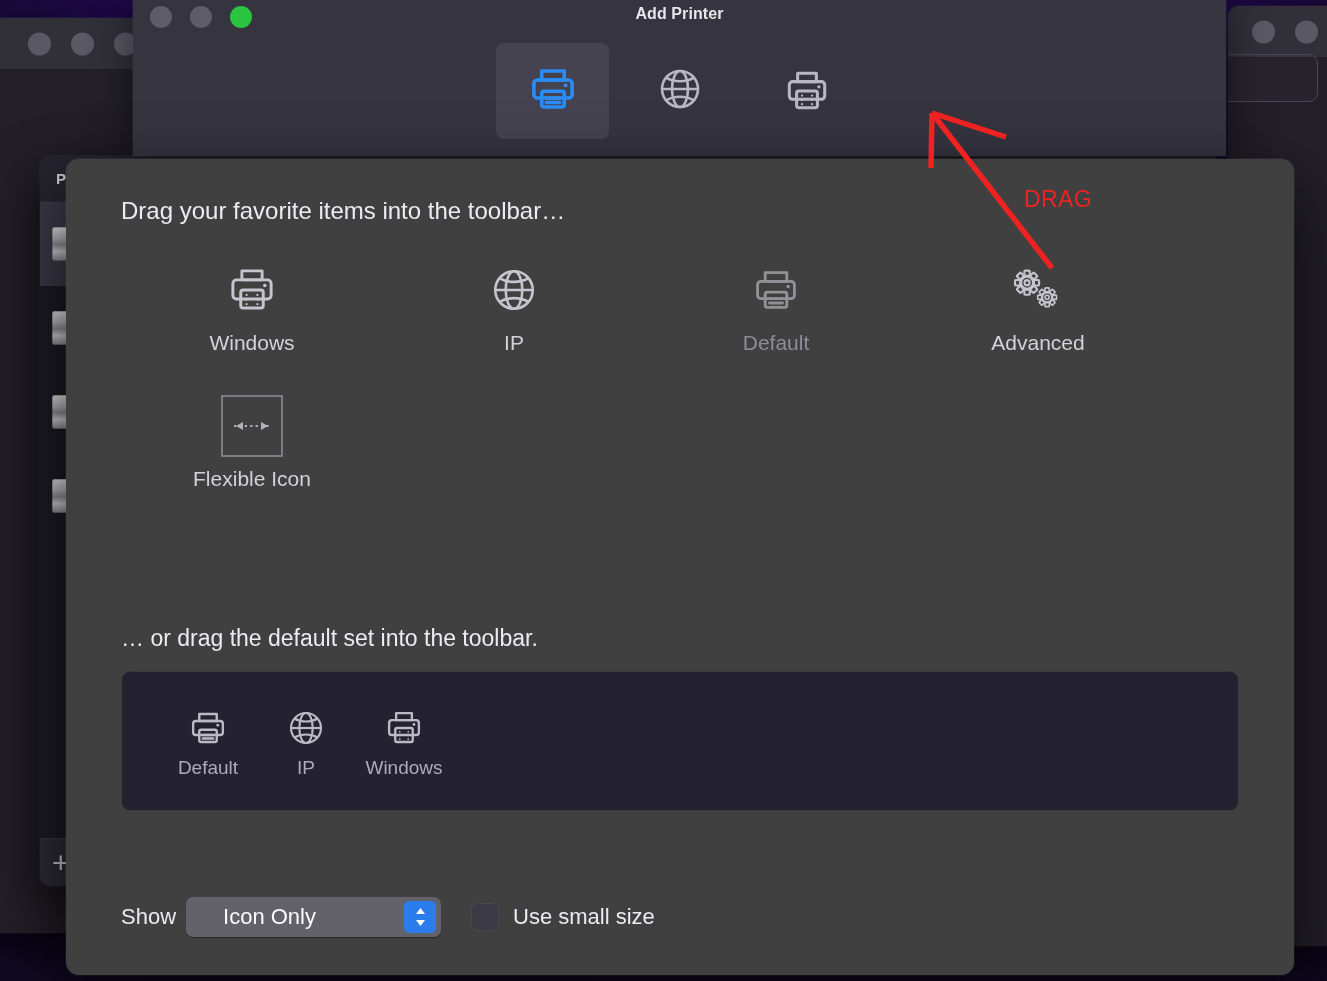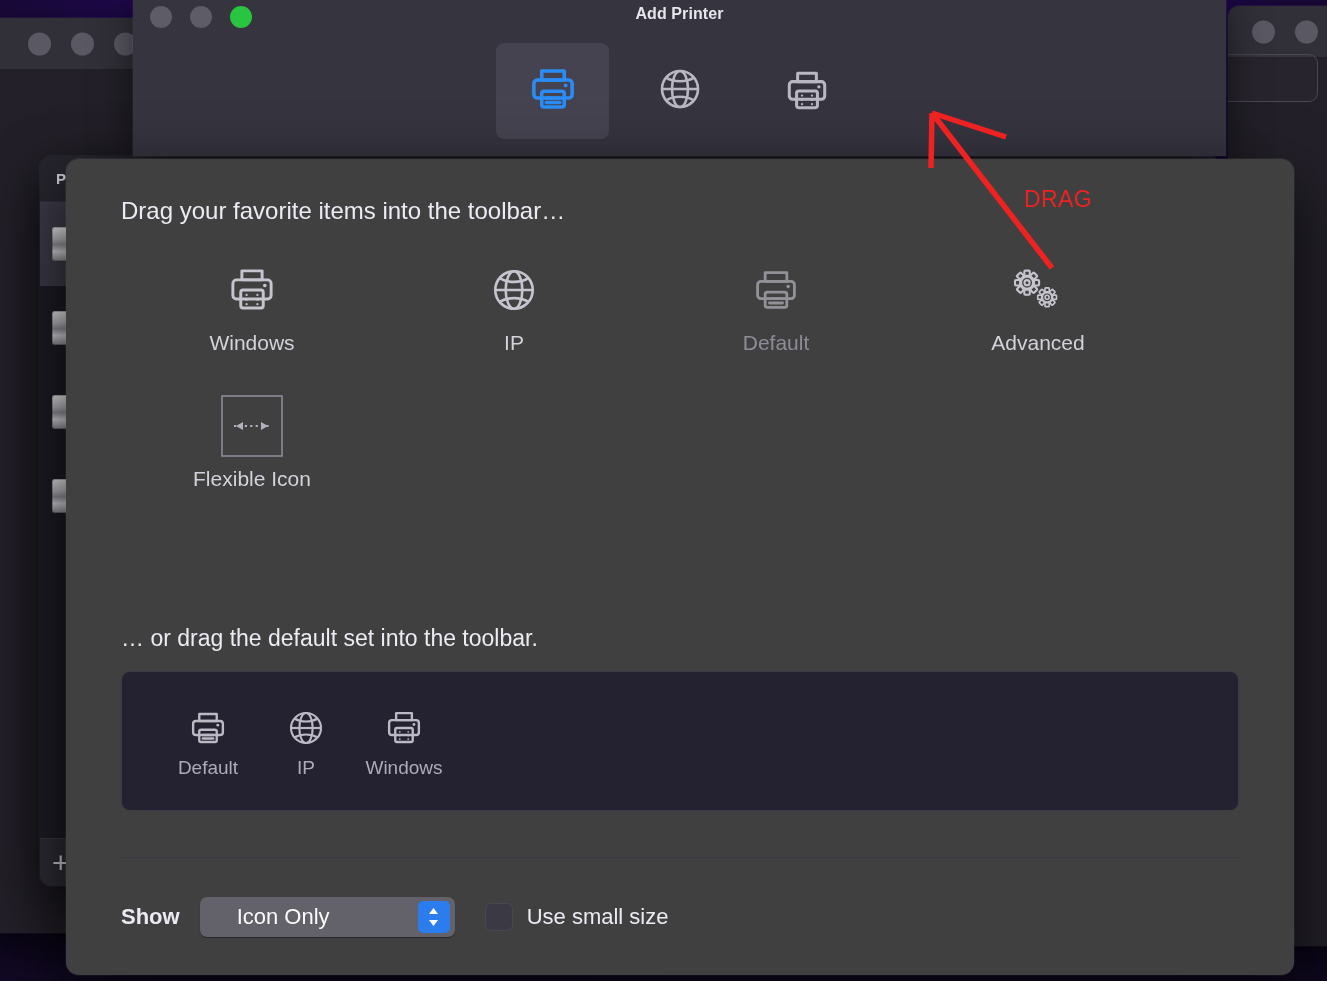--- a/index.html
+++ b/index.html
@@ -149,21 +149,21 @@
 
   .divider {
     position:absolute; left:55px; right:55px; top:698px;
     height:1px; background:#3a3845;
   }
 
   .footer {
     position:absolute; left:55px; right:55px; top:726px; height:64px;
     display:flex; align-items:center;
   }
-  .show-label { font-size:22px; color:#eceaf2; margin-right:20px;font-weight:bold; }
+  .show-label { font-size:22px; color:#eceaf2; margin-right:10px; }
   .popup {
     position:relative; width:255px; height:40px;
     background:#636169; border-radius:7px;
     display:flex; align-items:center;
     box-shadow:0 1px 1px rgba(0,0,0,.4);
   }
   .popup-value { font-size:22px; color:#fbfbfd; padding-left:16px;margin-left:21px; }
   .popup-stepper {
     position:absolute; right:5px; top:4px;
     width:32px; height:32px; border-radius:5px; background:#2b7ded;

